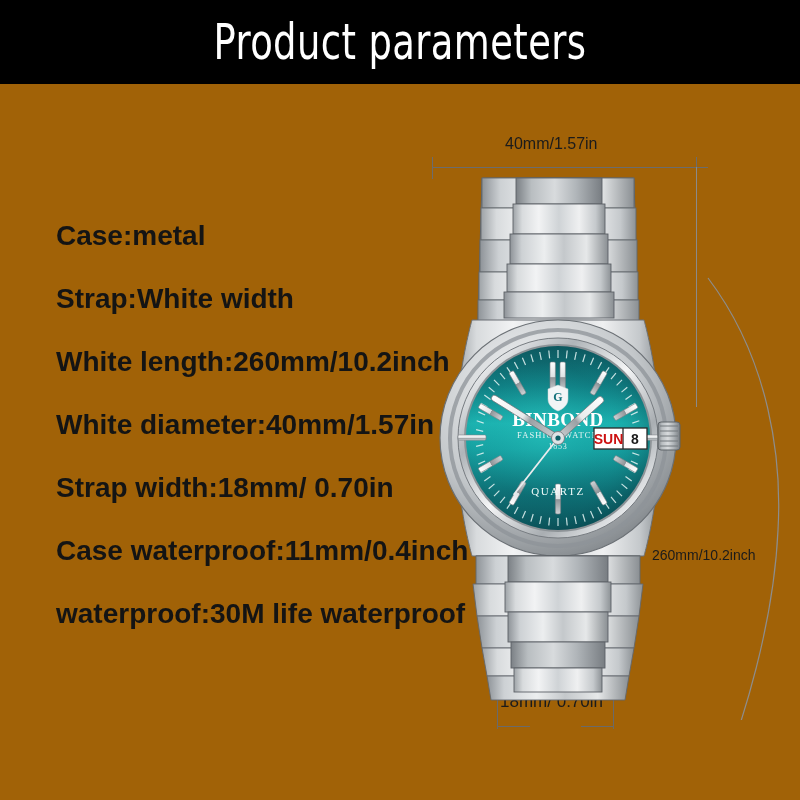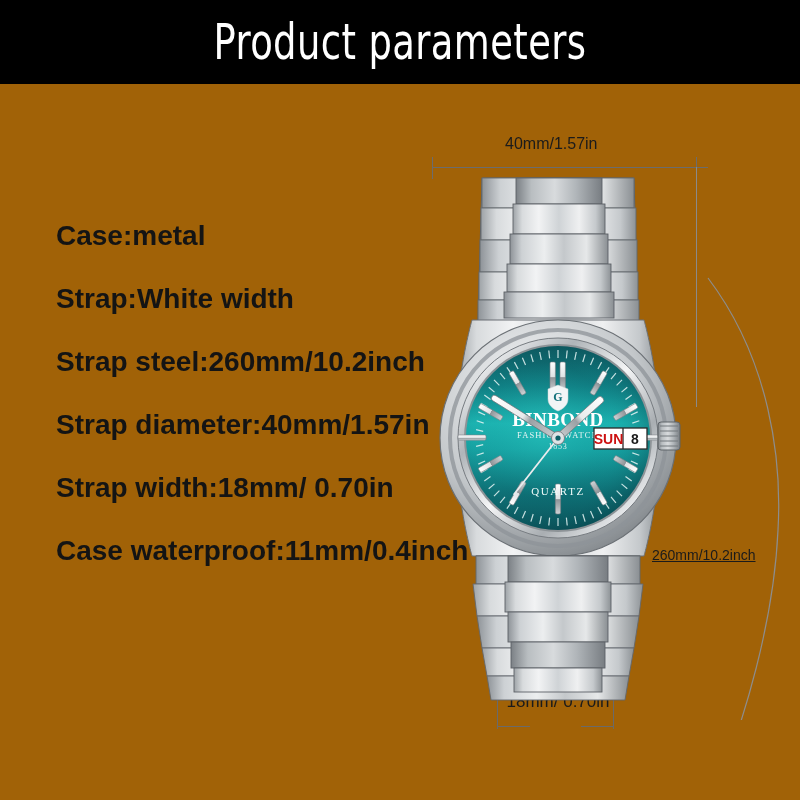--- a/index.html
+++ b/index.html
@@ -127,30 +127,28 @@
   }
   .arc-wrap svg { display:block; }
 
   .dim-right-label {
     position: absolute;
     left: 232px;
     top: 437px;
     font-size: 14px;
     color: #1b1b1b;
     white-space: nowrap;
-    text-decoration: underline;
   }
 
   
   .dim-bot-label {
     position: absolute;
     left: 80px;
     top: 582px;
     width: 116px;
-    text-align: center;
     font-size: 17px;
     color: #1b1b1b;
     white-space: nowrap;
   }
   .dim-bot-tick-l {
     position: absolute;
     left: 77px;
     top: 579px;
     width: 1px;
     height: 40px;
@@ -196,24 +194,25 @@
 
 <div id="page">
 
   <div class="header-banner">
     <div class="header-title">Product parameters</div>
   </div>
 
   <div class="spec-list">
     <div class="spec-item">Case:metal</div>
     <div class="spec-item">Strap:White width</div>
-    <div class="spec-item">Strap steel:260mm/10.2inch</div>
-    <div class="spec-item">Strap diameter:40mm/1.57in</div>
+    <div class="spec-item">White length:260mm/10.2inch</div>
+    <div class="spec-item">White diameter:40mm/1.57in</div>
     <div class="spec-item">Strap width:18mm/ 0.70in</div>
     <div class="spec-item">Case waterproof:11mm/0.4inch</div>
+    <div class="spec-item">waterproof:30M life waterproof</div>
   </div>
 
   <div class="watch-stage">
 
     <div class="dim-top-label">40mm/1.57in</div>
     <div class="dim-top-line"></div>
     <div class="dim-top-tick-l"></div>
     <div class="dim-top-tick-r"></div>
     <div class="dim-right-vert"></div>
 

